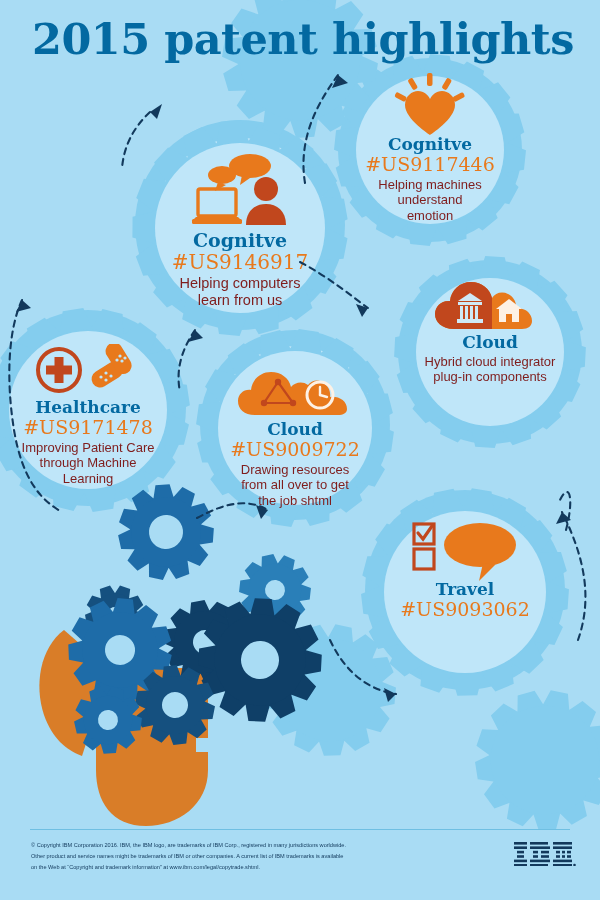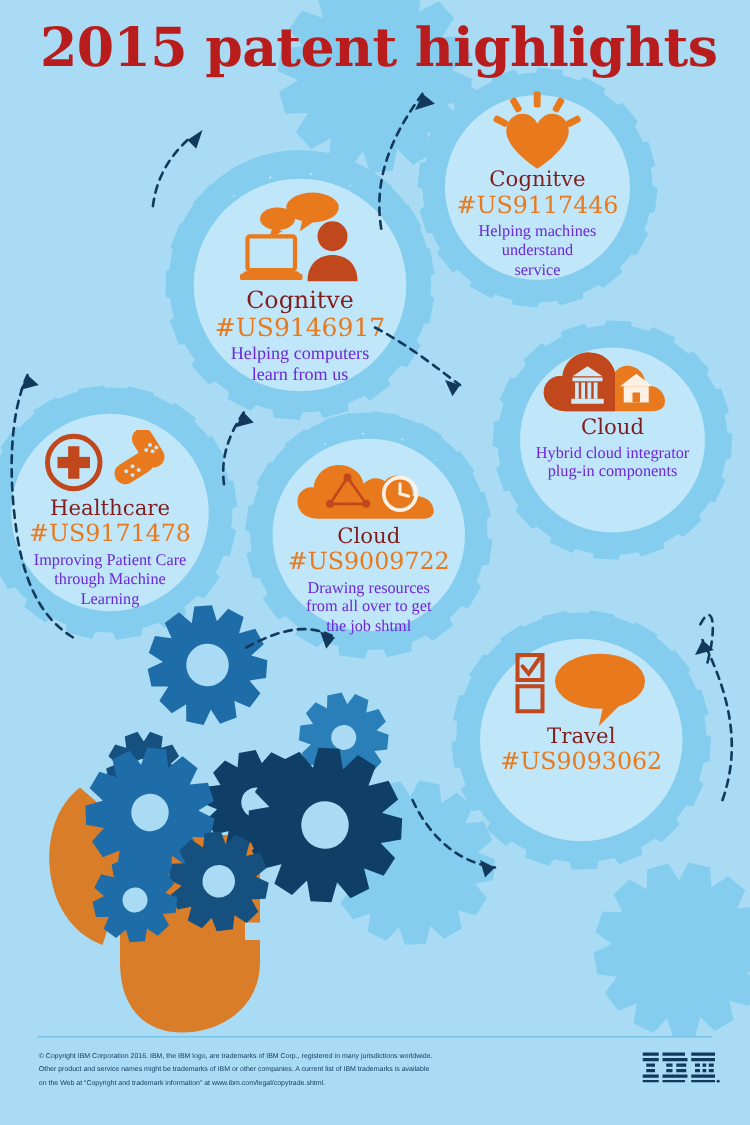--- a/index.html
+++ b/index.html
@@ -11,48 +11,47 @@
   }
   #poster{position:absolute;inset:0;width:600px;height:900px;overflow:hidden;}
 
   
   .title{
     position:absolute;left:32px;top:14px;
     font-family:"DejaVu Serif",serif;
     font-weight:700;
     font-size:43px;
     letter-spacing:-0.5px;
-    color:#b91c1c;
+    color:#0369a1;
     white-space:nowrap;
     z-index:30;
   }
 
   
   .gear{position:absolute;z-index:10;}
   .gear .content{
     position:absolute;left:0;right:0;
     text-align:center;
     z-index:4;
   }
   .cat{
     font-family:"DejaVu Serif",serif;
-    font-weight:400;
-    color:#7f1d1d;
+    font-weight:700;
+    color:#0369a1;
     line-height:1.05;
   }
   .pid{
     font-family:"DejaVu Serif",serif;
     font-weight:400;
     color:#e8791c;
     line-height:1.1;
   }
   .desc{
-    color:#6d28d9;
+    color:#7f1d1d;
     line-height:1.2;
-    font-family:Liberation Serif, serif;
   }
 
   
   .s-big .cat{font-size:19px;}
   .s-big .pid{font-size:20px;}
   .s-big .desc{font-size:14.5px;margin-top:2px;text-align:center;}
   .s-md .cat{font-size:17px;}
   .s-md .pid{font-size:19px;}
   .s-md .desc{font-size:13px;margin-top:2px;}
 
@@ -216,21 +215,21 @@
             <rect x="65" y="18" width="5.5" height="12" rx="2" transform="rotate(62 67.7 24)"></rect>
             <path d="M39 62 C39 62 14 46 14 32 C14 23 21 18 27 18 C33 18 37 22 39 26 C41 22 45 18 51 18 C57 18 64 23 64 32 C64 46 39 62 39 62 Z"></path>
           </g>
         </svg>
       </div>
       <div class="cat">Cognitve</div>
       <div class="pid">#US9117446</div>
       <div class="desc">
         <div>Helping machines</div>
         <div>understand</div>
-        <div>service</div>
+        <div>emotion</div>
       </div>
     </div>
   </div>
 
   <div class="gear s-big" style="left:137px;top:130px;width:206px;height:200px;">
     <div class="content" style="top:105px;">
       <div class="icon-wrap" style="height:78px;margin-top:-82px;align-items:flex-end;gap:0;">
         <svg width="112" height="78" viewBox="0 0 112 78">
 
           <g fill="#e8791c">

